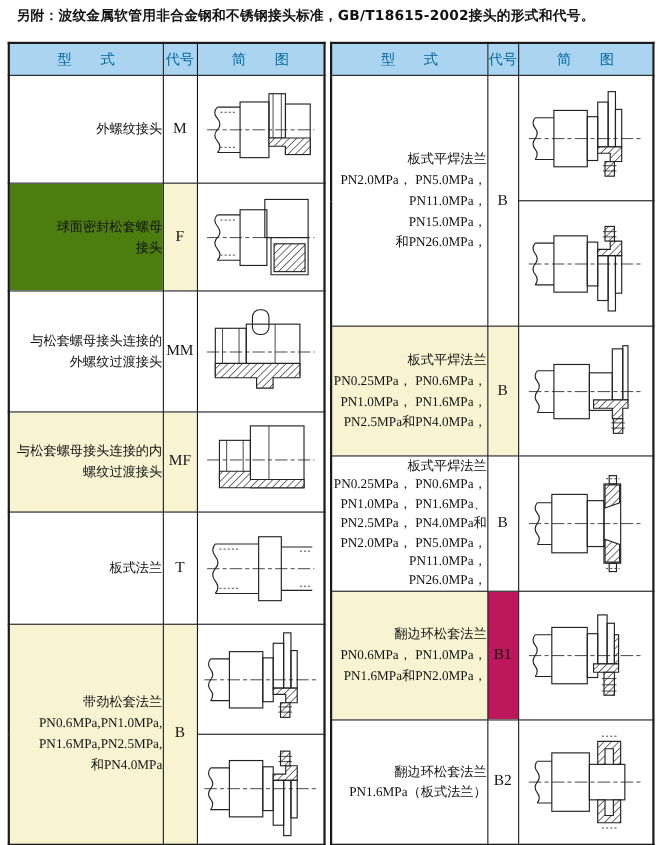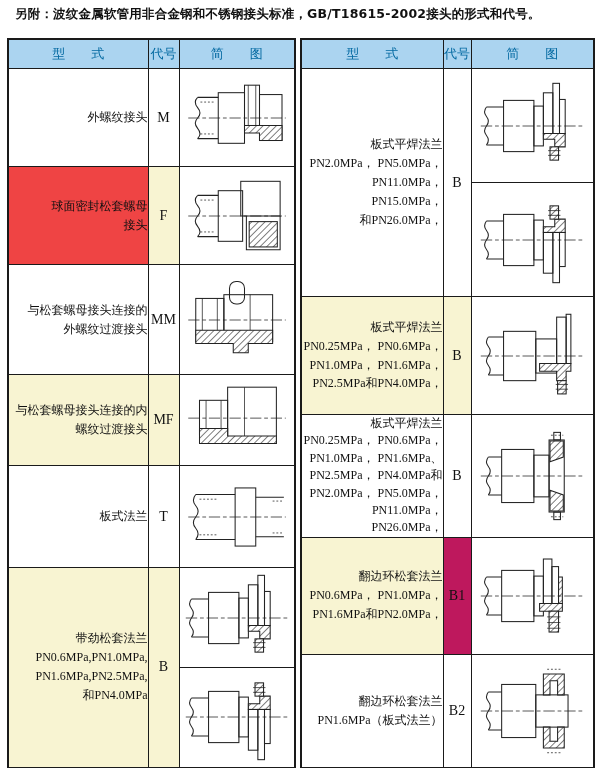--- a/index.html
+++ b/index.html
@@ -66,21 +66,21 @@
 <rect x="66" y="13" width="16" height="43"></rect>
 <path d="M70 13 V56 M78 13 V56" stroke-width="0.8"></path>
 <rect x="82" y="23" width="24" height="49"></rect>
 <path d="M66 56 H106 V72 H82 V64 H66 Z" fill="url(#h)"></path>
 <path d="M6 48 H110" stroke-dasharray="12 3 4 3" stroke-width="0.8"></path>
 </g>
           </svg>
 </td>
     </tr>
     <tr class="rh98">
-      <td class="type-cell hl" style="background: #ef4444; padding-left: 42px;">球面密封松套螺母接头</td>
+      <td class="type-cell hl" style="background: #4d7c0f; padding-left: 42px;">球面密封松套螺母接头</td>
       <td class="code-cell hl" style="background: rgb(248, 244, 210);">F</td>
       <td class="diagram-cell">
 <svg class="diag" width="110" height="90" viewBox="0 0 116 96">
 <g stroke="#222" fill="none" stroke-width="1.1">
 <path d="M16 26 q-5 5 0 11 q5 6 0 11 q-5 5 0 11 q5 6 0 11"></path>
 <path d="M16 26 H38 M16 70 H38"></path>
 <path d="M19 31 h14 M19 65 h14" stroke-dasharray="2 2" stroke-width="0.8"></path>
 <rect x="38" y="21" width="26" height="54"></rect>
 <rect x="62" y="11" width="42" height="37"></rect>
 <path d="M68 48 V84 H104 V48"></path>

